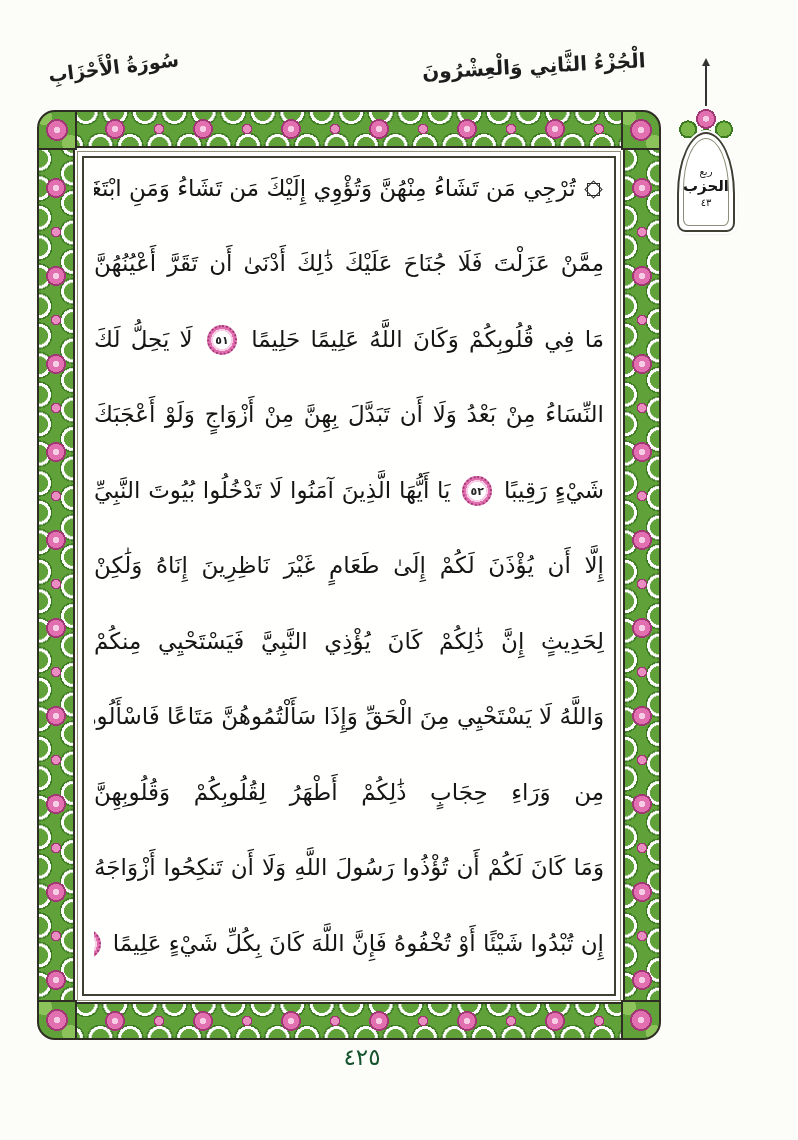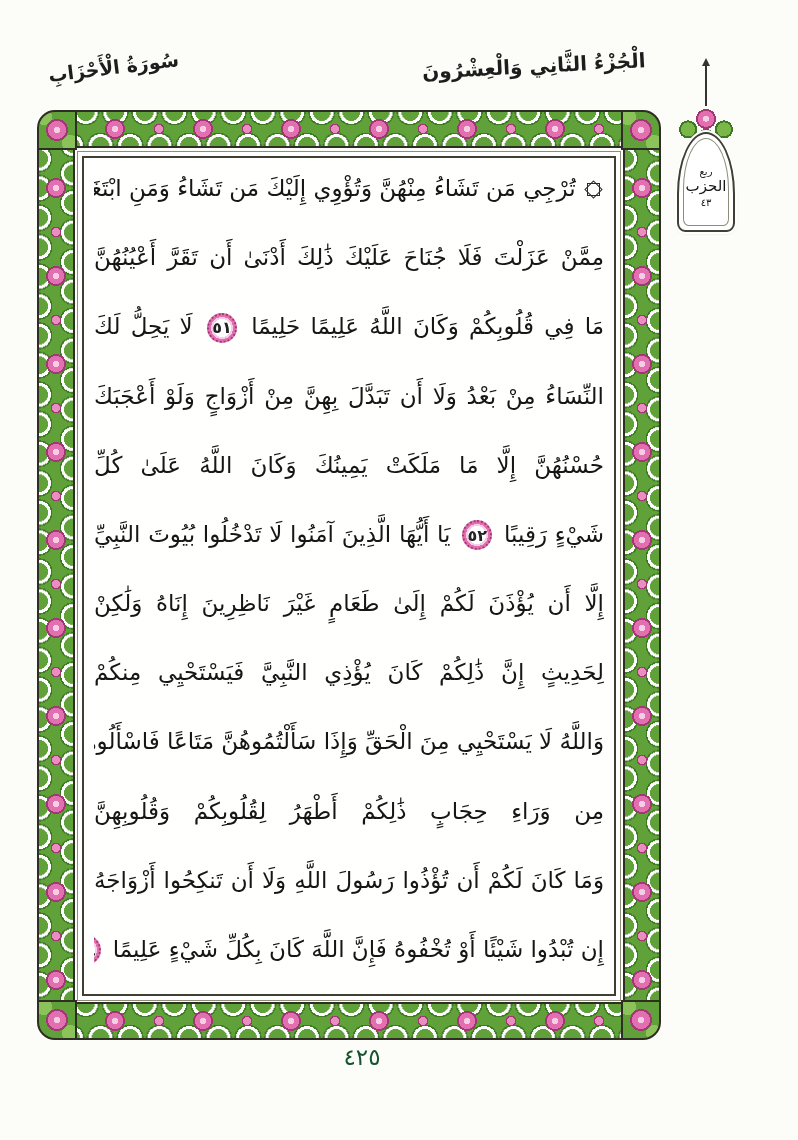--- a/index.html
+++ b/index.html
@@ -35,21 +35,21 @@
   .medallion .dome{position:absolute; left:50%; top:72px; transform:translateX(-50%);
     width:58px; height:100px; background:#fff;
     border:2px solid #3f3f33;
     border-radius:50% 50% 14% 14% / 62% 62% 9% 9%;
     display:flex; flex-direction:column; align-items:center; justify-content:center;
     box-shadow:0 0 0 2px #fff, 0 1px 3px rgba(0,0,0,.25);
   }
   .medallion .dome::before{content:""; position:absolute; inset:4px; border:1px solid var(--line-gray);
     border-radius:50% 50% 12% 12% / 58% 58% 8% 8%;}
   .medallion .t-small{font-size:10px; line-height:11px;margin-top:12px;}
-  .medallion .t-big{font-size:15px; font-weight:normal; line-height:18px;}
+  .medallion .t-big{font-size:15px; font-weight:bold; line-height:18px;}
   .medallion .t-num{font-size:10px; line-height:16px;}
   
   .frame{position:absolute; left:37px; top:110px; width:624px; height:930px;}
   .strip{position:absolute; background-color:var(--green);}
   .strip-h{
     left:34px; right:34px; height:38px;
     border-top:2px solid var(--outline); border-bottom:2px solid var(--outline);
     background-image:
       radial-gradient(circle at 50% 50%, var(--pink-light) 0 3px, var(--pink) 3px 8px, var(--pink-dark) 8px 10px, transparent 10px),
       radial-gradient(circle at 50% 50%, #ea8ec2 0 4px, var(--pink-dark) 4px 5.5px, transparent 5.5px),
@@ -95,21 +95,21 @@
     text-align:justify; text-align-last:justify;
     font-size:23px; color:var(--ink);
     display:block; line-height:55px;
   }
   .ayah-badge{
     display:inline-flex; align-items:center; justify-content:center;
     width:30px; height:30px; border-radius:50%; vertical-align:middle;
     margin:8px 4px;
     background:radial-gradient(circle, #ffffff 0 9px, var(--pink-light) 9px 11px, var(--pink) 11px 15px);
     border:2px dotted var(--pink-dark);
-    font-size:16px; font-weight:bold; color:#222;
+    font-size:11px; font-weight:bold; color:#222;
   }
   .rub-mark{
     position:relative; display:inline-block; width:15px; height:15px;
     vertical-align:middle; margin:0 3px;
   }
   .rub-mark::before,.rub-mark::after{
     content:""; position:absolute; inset:1px; border:1.5px solid #2a2a2a; background:transparent;
   }
   .rub-mark::after{transform:rotate(45deg);}
   
@@ -142,21 +142,20 @@
     <div class="corner corner-tl"></div>
     <div class="corner corner-tr"></div>
     <div class="corner corner-bl"></div>
     <div class="corner corner-br"></div>
 
     <div class="text-box" id="quran-lines">
         <div class="qline"><span class="rub-mark"></span> <span>تُرْجِي مَن تَشَاءُ مِنْهُنَّ وَتُؤْوِي إِلَيْكَ مَن تَشَاءُ وَمَنِ ابْتَغَيْتَ</span> </div>
         <div class="qline"><span>مِمَّنْ عَزَلْتَ فَلَا جُنَاحَ عَلَيْكَ ذَٰلِكَ أَدْنَىٰ أَن تَقَرَّ أَعْيُنُهُنَّ</span> </div>
         <div class="qline"><span>مَا فِي قُلُوبِكُمْ وَكَانَ اللَّهُ عَلِيمًا حَلِيمًا</span> <span class="ayah-badge">٥١</span> <span>لَا يَحِلُّ لَكَ</span> </div>
         <div class="qline"><span>النِّسَاءُ مِنْ بَعْدُ وَلَا أَن تَبَدَّلَ بِهِنَّ مِنْ أَزْوَاجٍ وَلَوْ أَعْجَبَكَ</span> </div>
-        <div class="qline"><span>حُسْنُهُنَّ إِلَّا مَا مَلَكَتْ يَمِينُكَ وَكَانَ اللَّهُ عَلَىٰ كُلِّ</span> </div>
         <div class="qline"><span>شَيْءٍ رَقِيبًا</span> <span class="ayah-badge">٥٢</span> <span>يَا أَيُّهَا الَّذِينَ آمَنُوا لَا تَدْخُلُوا بُيُوتَ النَّبِيِّ</span> </div>
         <div class="qline"><span>إِلَّا أَن يُؤْذَنَ لَكُمْ إِلَىٰ طَعَامٍ غَيْرَ نَاظِرِينَ إِنَاهُ وَلَٰكِنْ</span> </div>
         <div class="qline"><span>لِحَدِيثٍ إِنَّ ذَٰلِكُمْ كَانَ يُؤْذِي النَّبِيَّ فَيَسْتَحْيِي مِنكُمْ</span> </div>
         <div class="qline"><span>وَاللَّهُ لَا يَسْتَحْيِي مِنَ الْحَقِّ وَإِذَا سَأَلْتُمُوهُنَّ مَتَاعًا فَاسْأَلُوهُنَّ</span> </div>
         <div class="qline"><span>مِن وَرَاءِ حِجَابٍ ذَٰلِكُمْ أَطْهَرُ لِقُلُوبِكُمْ وَقُلُوبِهِنَّ</span> </div>
         <div class="qline"><span>وَمَا كَانَ لَكُمْ أَن تُؤْذُوا رَسُولَ اللَّهِ وَلَا أَن تَنكِحُوا أَزْوَاجَهُ</span> </div>
         <div class="qline"><span>إِن تُبْدُوا شَيْئًا أَوْ تُخْفُوهُ فَإِنَّ اللَّهَ كَانَ بِكُلِّ شَيْءٍ عَلِيمًا</span> <span class="ayah-badge">٥٤</span> </div>
       </div>
   </div>
 

